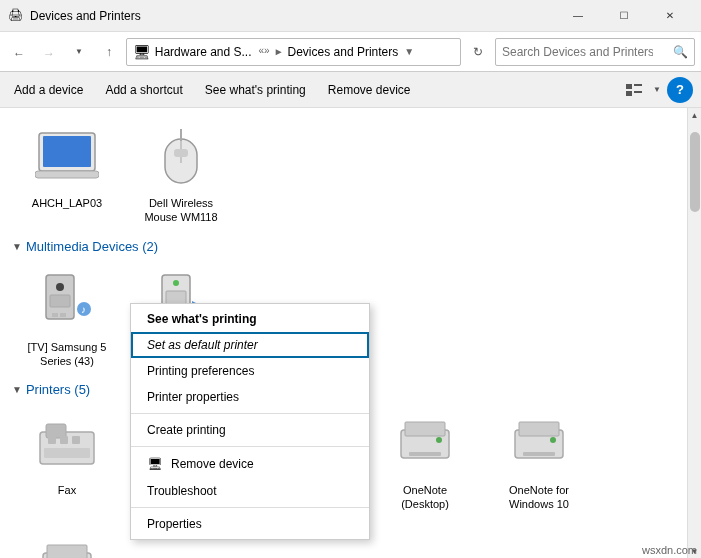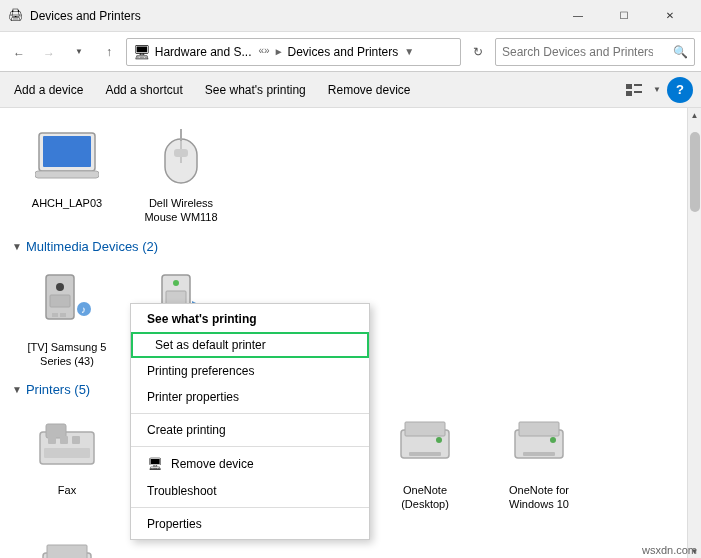--- a/index.html
+++ b/index.html
@@ -289,22 +289,23 @@
       padding: 6px 16px;
       cursor: pointer;
       font-size: 12px;
       color: #000;
       display: flex;
       align-items: center;
       gap: 8px;
     }
     .ctx-item.bold { font-weight: bold; }
     .ctx-item.highlighted {
-      border: 2px solid #22c55e;
-      padding: 4px 22px;
+      border: 2px solid #0369a1;
+      padding: 4px 14px;
+      font-style: italic;
     }
     .ctx-separator {
       height: 1px;
       background: #ddd;
       margin: 3px 0;
     }
     .ctx-item-icon {
       width: 16px;
       height: 16px;
       display: flex;

